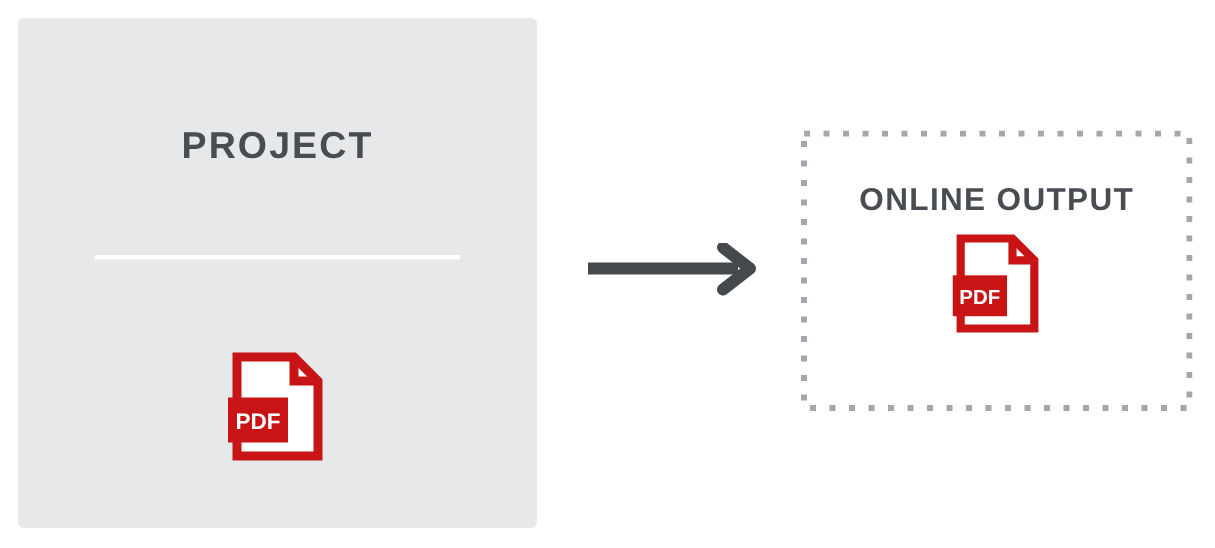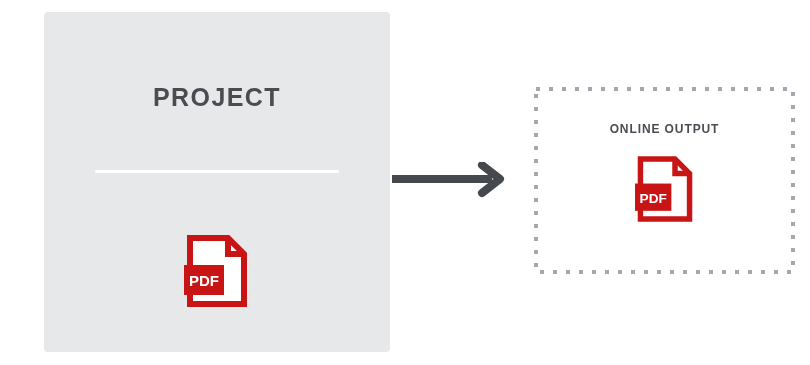--- a/index.html
+++ b/index.html
@@ -23,21 +23,20 @@
 
   
   .project-panel {
     position: absolute;
     left: 12px;
     top: 12px;
     width: 346px;
     height: 340px;
     background: #e7e8ea;
     border-radius: 4px;
-    margin-left: 32px;
   }
 
   .project-title {
     position: absolute;
     left: 0;
     top: 73px;
     width: 100%;
     text-align: center;
     font-size: 25px;
     font-weight: bold;
@@ -93,21 +92,21 @@
     height: 100%;
     pointer-events: none;
   }
 
   .output-title {
     position: absolute;
     left: 0;
     top: 36px;
     width: 100%;
     text-align: center;
-    font-size: 12px;
+    font-size: 21px;
     font-weight: bold;
     letter-spacing: 0.9px;
     color: #494d52;
     line-height: 1;
     font-family: "Liberation Sans", sans-serif;
   }
 
   .output-pdf {
     position: absolute;
     left: 0;

